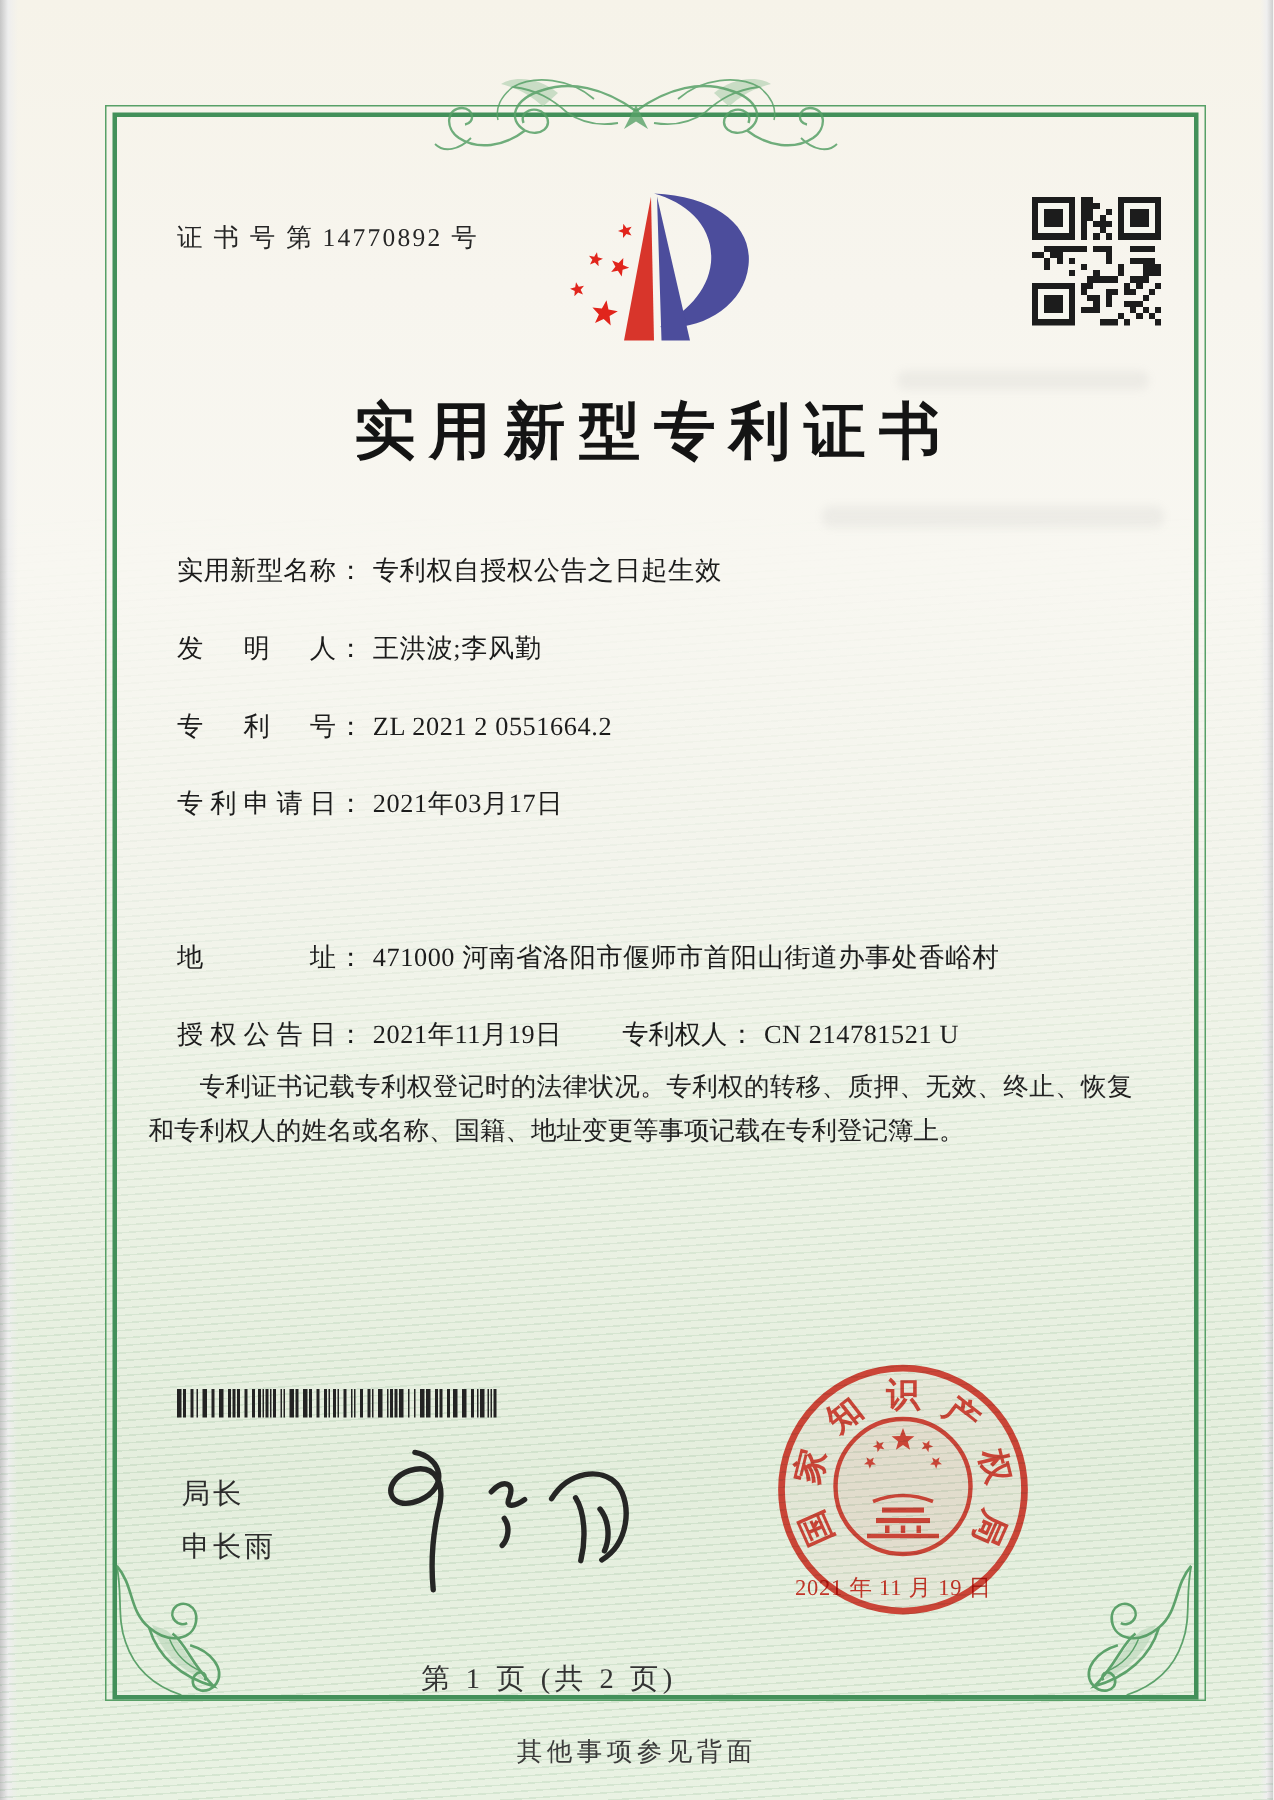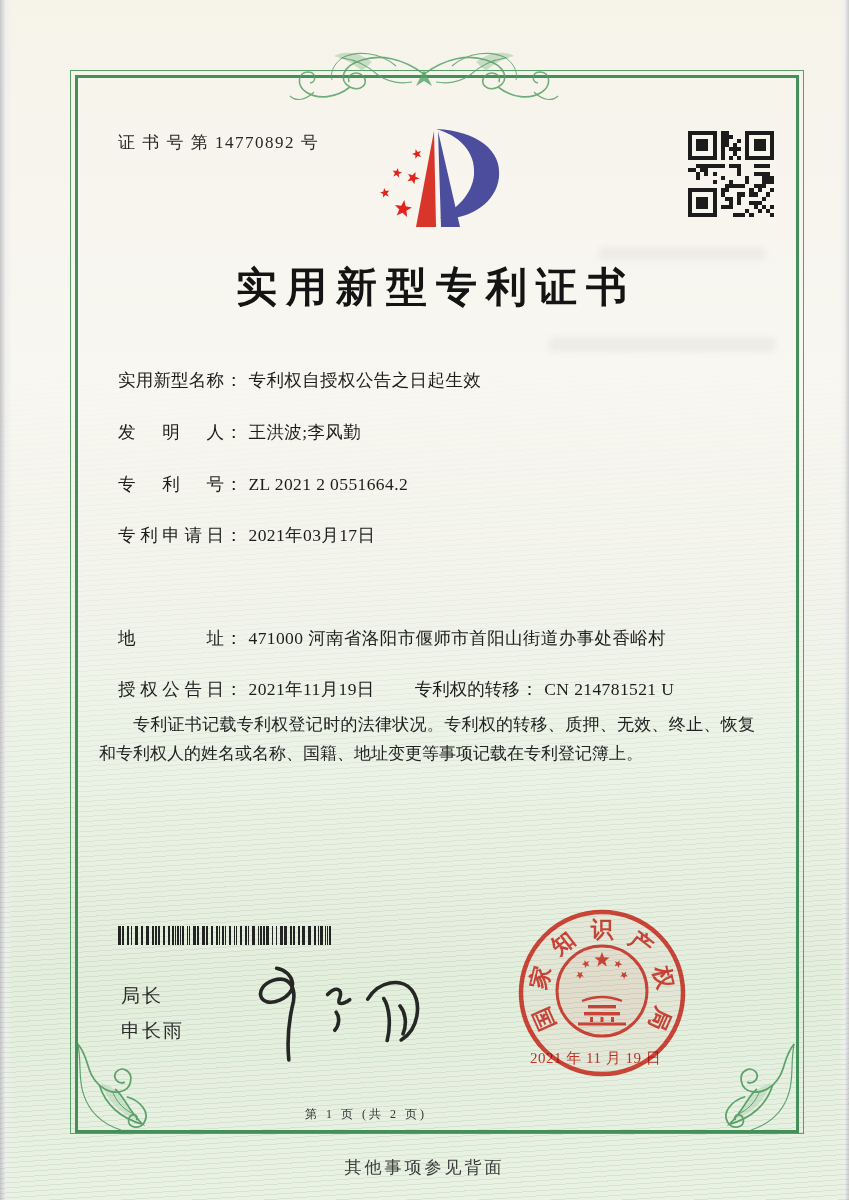--- a/index.html
+++ b/index.html
@@ -15,41 +15,41 @@
   .waves{position:absolute;left:0;top:0;width:849px;height:1200px;pointer-events:none;
     background:repeating-linear-gradient(176deg,rgba(110,165,118,0.16) 0px,rgba(110,165,118,0.16) 1px,rgba(0,0,0,0) 1px,rgba(0,0,0,0) 5px);
     -webkit-mask-image:linear-gradient(180deg,rgba(0,0,0,0) 0%,rgba(0,0,0,0) 28%,rgba(0,0,0,.45) 55%,#000 78%);
     mask-image:linear-gradient(180deg,rgba(0,0,0,0) 0%,rgba(0,0,0,0) 28%,rgba(0,0,0,.45) 55%,#000 78%);}
   .frame-outer{position:absolute;left:70px;top:70px;width:732px;height:1062px;border:1px solid #57a067;}
   .frame-inner{position:absolute;left:75px;top:75px;width:718px;height:1052px;border:3px solid #43905a;}
   .orn-top{position:absolute;left:284px;top:44px;width:280px;height:64px;}
   .orn-corner{position:absolute;width:88px;height:94px;}
   .orn-corner.right{left:712px;top:1040px;}
   .orn-corner.left{left:72px;top:1040px;transform:scaleX(-1);}
-  .cert-no{position:absolute;left:118px;top:131px;font-size:17px;letter-spacing:1.5px;color:#262626;}
+  .cert-no{position:absolute;left:118px;top:147px;font-size:17px;letter-spacing:1.5px;color:#262626;}
   .logo{position:absolute;left:352px;top:121px;width:150px;height:112px;}
   .qr{position:absolute;left:688px;top:131px;width:86px;height:86px;}
   .title{position:absolute;left:70px;top:260px;width:732px;text-align:center;
     font-size:41px;font-weight:700;letter-spacing:9px;color:#141414;}
   .frow{position:absolute;left:118px;font-size:17.5px;white-space:nowrap;color:#1c1c1c;}
   .flabel{display:inline-block;width:106px;text-align:justify;text-align-last:justify;text-justify:inter-character;vertical-align:bottom;}
   .fcolon{margin-left:1px;}
   .fvalue{margin-left:6px;letter-spacing:0.4px;}
   .fpair2{margin-left:40px;}
   .paras{position:absolute;left:99px;top:710px;width:656px;font-size:17px;line-height:29px;
     text-align:justify;text-justify:inter-ideograph;color:#222;}
   .paras p{margin:0;text-indent:2em;}
   .barcode{position:absolute;left:118px;top:926px;width:218px;height:19px;display:flex;align-items:stretch;}
   .barcode i{display:block;background:#232323;height:100%;flex:none;}
   .director-title{position:absolute;left:121px;top:983px;font-family:"Liberation Sans","DejaVu Sans",sans-serif;font-size:19px;color:#2c2c2c;letter-spacing:2px;}
   .director-name{position:absolute;left:121px;top:1018px;font-family:"Liberation Sans","DejaVu Sans",sans-serif;font-size:19px;color:#2c2c2c;letter-spacing:2px;}
   .signature{position:absolute;left:240px;top:948px;width:205px;height:118px;opacity:.92;transform:rotate(-2deg);}
   .seal{position:absolute;left:516px;top:907px;width:172px;height:172px;mix-blend-mode:multiply;opacity:.93;}
   .seal-date{position:absolute;left:530px;top:1049px;width:160px;font-size:15px;color:#d6392e;letter-spacing:0.5px;white-space:nowrap;mix-blend-mode:multiply;}
-  .page-no{position:absolute;left:70px;top:1106px;width:592px;text-align:center;font-size:12px;letter-spacing:3px;color:#333;}
+  .page-no{position:absolute;left:70px;top:1106px;width:592px;text-align:center;font-size:19px;letter-spacing:3px;color:#333;}
   .back-note{position:absolute;left:0;top:1156px;width:849px;text-align:center;font-size:17px;letter-spacing:3px;color:#3a3a3a;}
   .smudge{position:absolute;background:#9a9a9a;opacity:.11;filter:blur(3px);border-radius:6px;}
   .smudge.s1{left:598px;top:247px;width:168px;height:13px;}
   .smudge.s2{left:548px;top:337px;width:228px;height:15px;}
 </style>
 </head>
 <body>
 
 <div class="page">
 
@@ -239,21 +239,21 @@
   <div class="frow" style="top:472px">
     <span class="flabel">专利号</span><span class="fcolon">：</span><span class="fvalue">ZL 2021 2 0551664.2</span>
   </div>
   <div class="frow" style="top:523px">
     <span class="flabel">专利申请日</span><span class="fcolon">：</span><span class="fvalue">2021年03月17日</span>
   </div>
   <div class="frow" style="top:626px">
     <span class="flabel">地址</span><span class="fcolon">：</span><span class="fvalue">471000 河南省洛阳市偃师市首阳山街道办事处香峪村</span>
   </div>
   <div class="frow" style="top:677px">
-    <span class="flabel">授权公告日</span><span class="fcolon">：</span><span class="fvalue">2021年11月19日</span><span class="fpair2"><span>专利权的转移</span><span class="fcolon">：</span><span class="fvalue">CN 214781521 U</span></span>
+    <span class="flabel">授权公告日</span><span class="fcolon">：</span><span class="fvalue">2021年11月19日</span><span class="fpair2"><span>专利权人</span><span class="fcolon">：</span><span class="fvalue">CN 214781521 U</span></span>
   </div>
 
   <div class="paras">
     <p>专利证书记载专利权登记时的法律状况。专利权的转移、质押、无效、终止、恢复和专利权人的姓名或名称、国籍、地址变更等事项记载在专利登记簿上。</p>
   </div>
 
   <div class="barcode" id="barcode">
       <i style="width:3px;margin-right:1px;background:#232323"></i>
       <i style="width:2px;margin-right:3px;background:#232323"></i>
       <i style="width:2px;margin-right:2px;background:#232323"></i>

